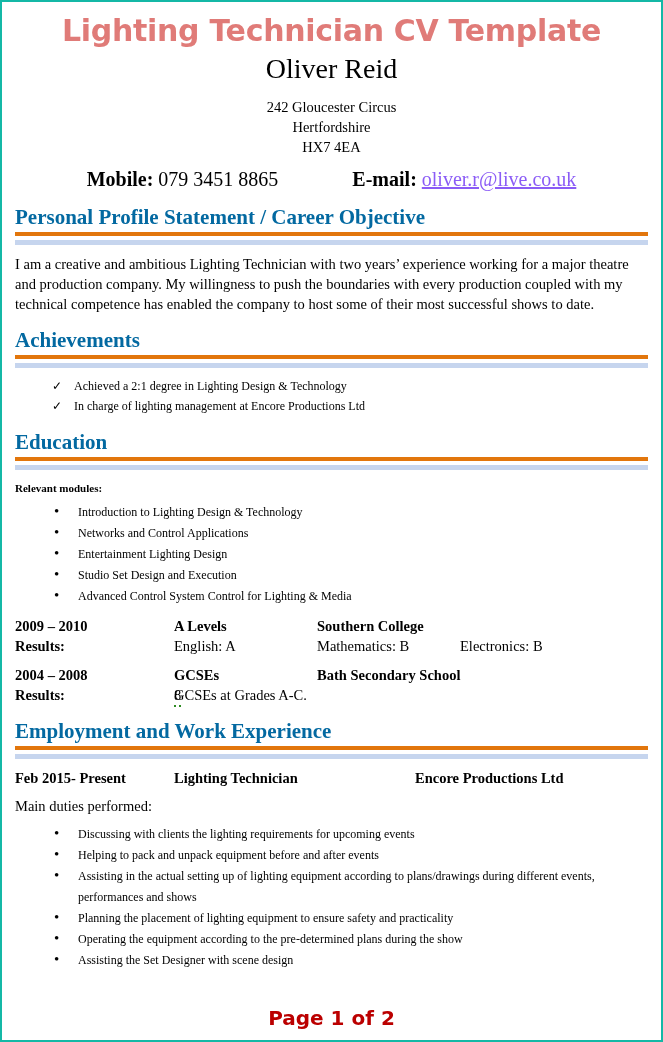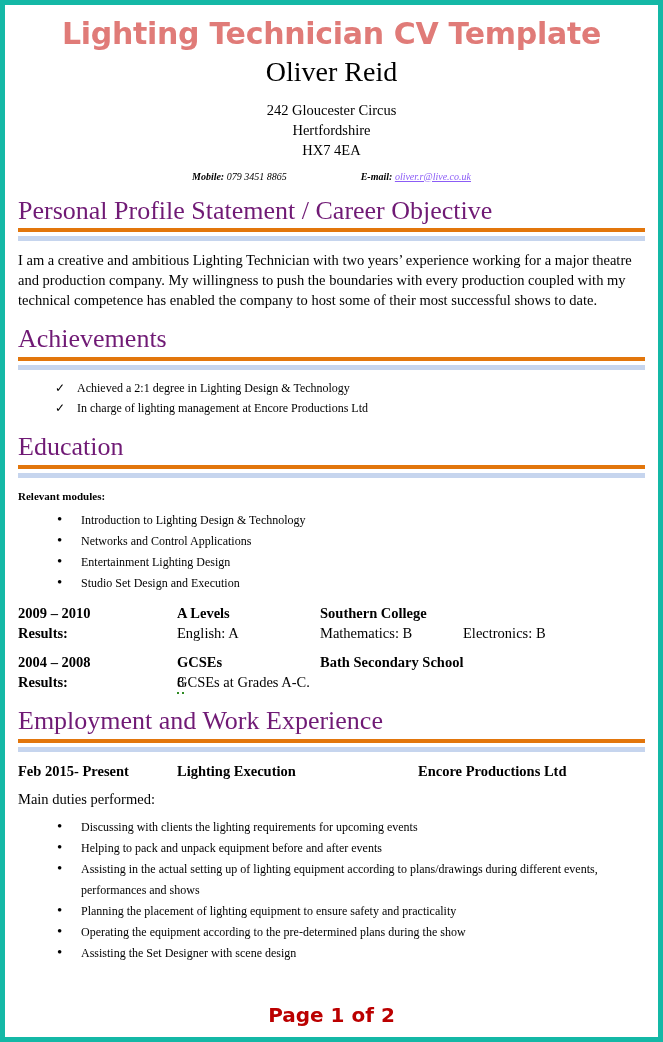--- a/index.html
+++ b/index.html
@@ -6,21 +6,21 @@
   html, body {
     margin: 0;
     padding: 0;
     background: #ffffff;
   }
   .page {
     position: relative;
     width: 663px;
     height: 1042px;
     box-sizing: border-box;
-    border: 5px solid #14b8a6;
+    border: 2px solid #14b8a6;
     background: #ffffff;
     overflow: hidden;
     font-family: "Liberation Serif", "DejaVu Serif", serif;
     color: #000000;
   }
   .inner {
     padding: 0 13px;
   }
 
   
@@ -46,36 +46,35 @@
     font-size: 14.5px;
     text-align: center;
     line-height: 20px;
   }
   .contact-row {
     display: flex;
     justify-content: center;
     align-items: baseline;
     gap: 74px;
     margin-top: 11px;
-    font-size: 10px;
-    font-style: italic;
+    font-size: 20px;
   }
   .contact-item { white-space: nowrap; }
   .contact-label { font-weight: bold; }
   .email-link {
     color: #8b5cf6;
     text-decoration: underline;
   }
 
   
   .section-head {
     font-family: "Liberation Serif", "DejaVu Serif", serif;
-    font-weight: normal;
-    font-size: 26px;
-    color: #701a75;
+    font-weight: bold;
+    font-size: 21px;
+    color: #0369a1;
     margin: 14px 0 0 13px;
     line-height: 1.15;
     white-space: nowrap;
   }
   .rule-orange {
     height: 4px;
     background: #e2760c;
     margin: 3px 0 0 0;
   }
   .rule-blue {
@@ -220,20 +219,21 @@
     </div>
 
 
     <div class="subhead">Relevant modules:</div>
 
     <ul class="bullet-list">
       <li>Introduction to Lighting Design &amp; Technology</li>
       <li>Networks and Control Applications</li>
       <li>Entertainment Lighting Design</li>
       <li>Studio Set Design and Execution</li>
+      <li>Advanced Control System Control for Lighting &amp; Media</li>
     </ul>
 
     <div class="edu-block">
       <div class="edu-row">
         <span class="col-a bold">2009 – 2010</span>
         <span class="col-b bold">A Levels</span>
         <span class="col-c bold">Southern College</span>
       </div>
       <div class="edu-row">
         <span class="col-a bold">Results:</span>
@@ -262,21 +262,21 @@
   <div>
     <div class="section-head">Employment and Work Experience</div>
     <div class="inner">
       <div class="rule-orange"></div>
       <div class="rule-blue"></div>
     </div>
 
     <div class="edu-block">
       <div class="edu-row">
         <span class="col-a bold">Feb 2015- Present</span>
-        <span class="col-b bold">Lighting Execution</span>
+        <span class="col-b bold">Lighting Technician</span>
         <span class="col-d bold" style="left:400px;">Encore Productions Ltd</span>
       </div>
     </div>
 
     <div class="body-text" style="margin-top:8px;">Main duties performed:</div>
 
     <ul class="bullet-list">
       <li>Discussing with clients the lighting requirements for upcoming events</li>
       <li>Helping to pack and unpack equipment before and after events</li>
       <li>Assisting in the actual setting up of lighting equipment according to plans/drawings during different events, performances and shows</li>

